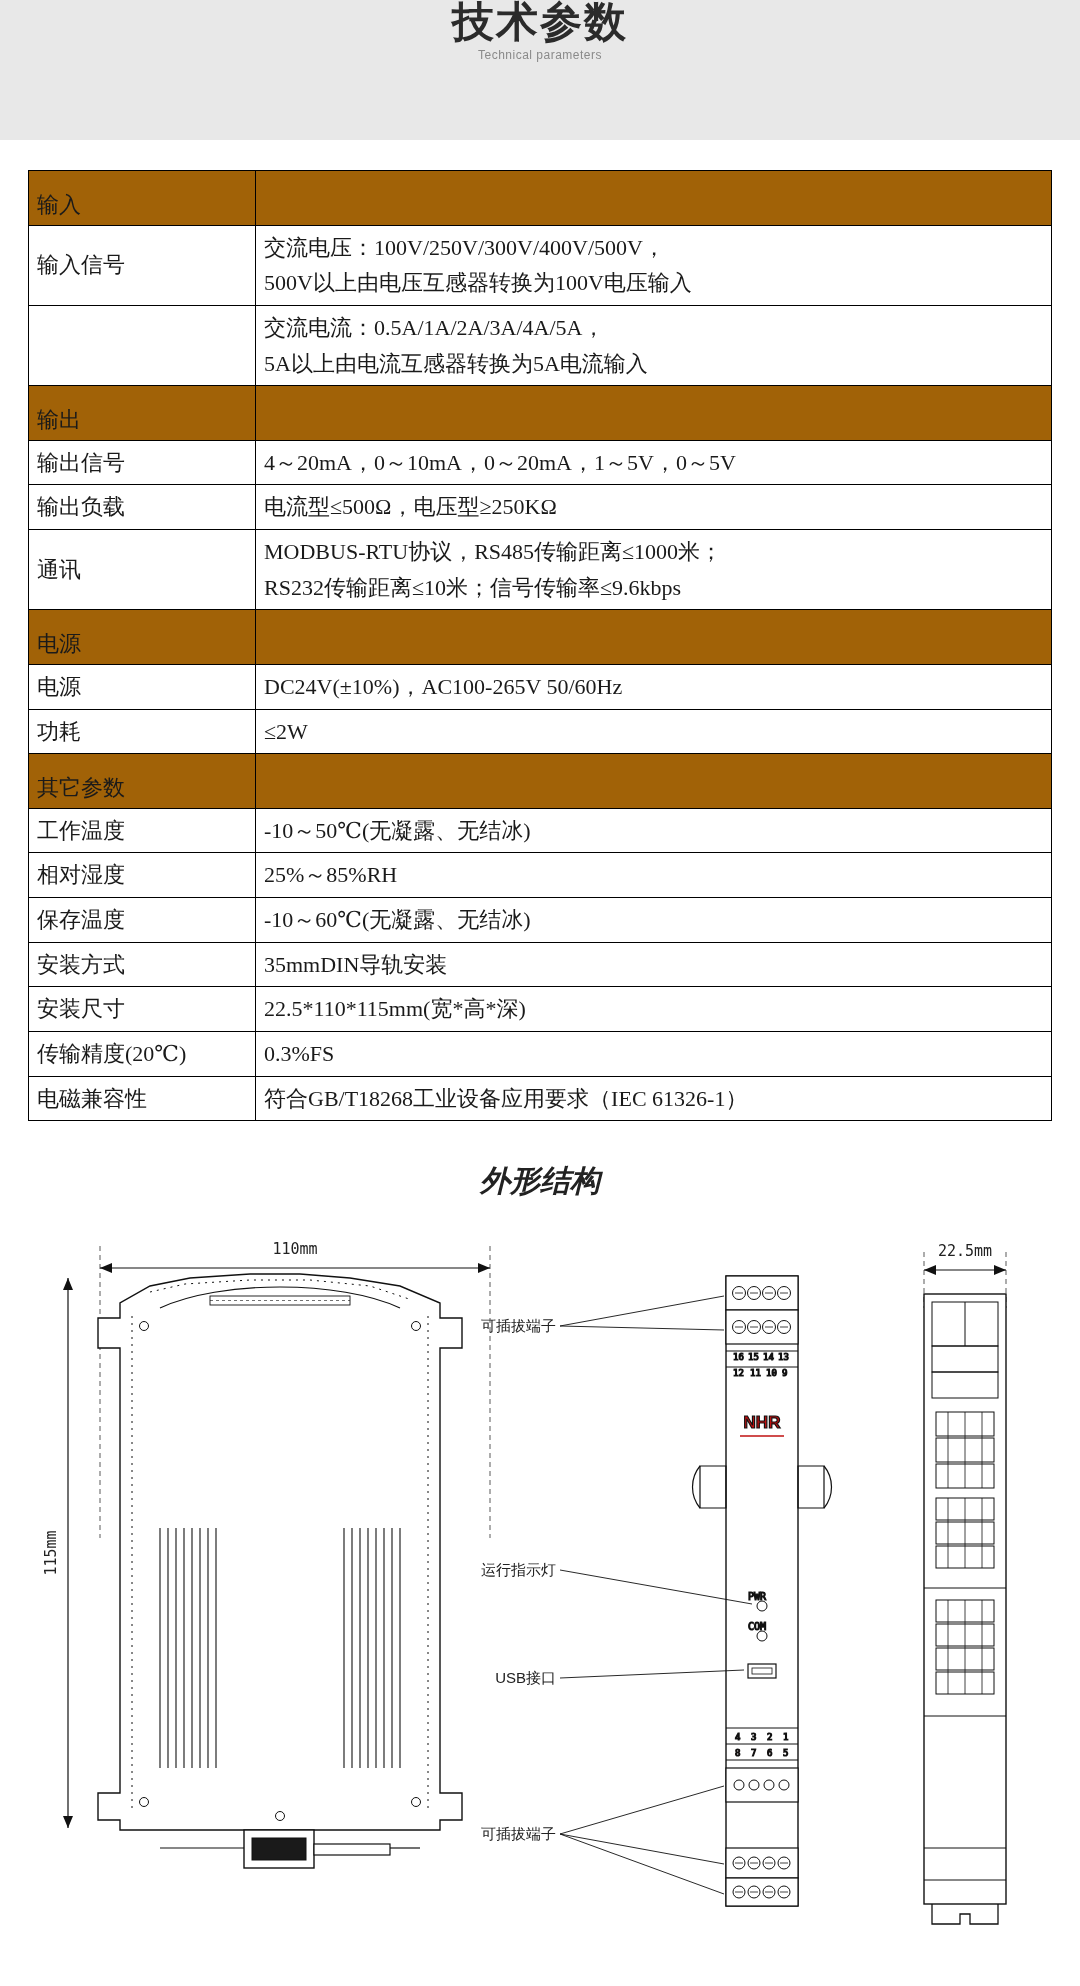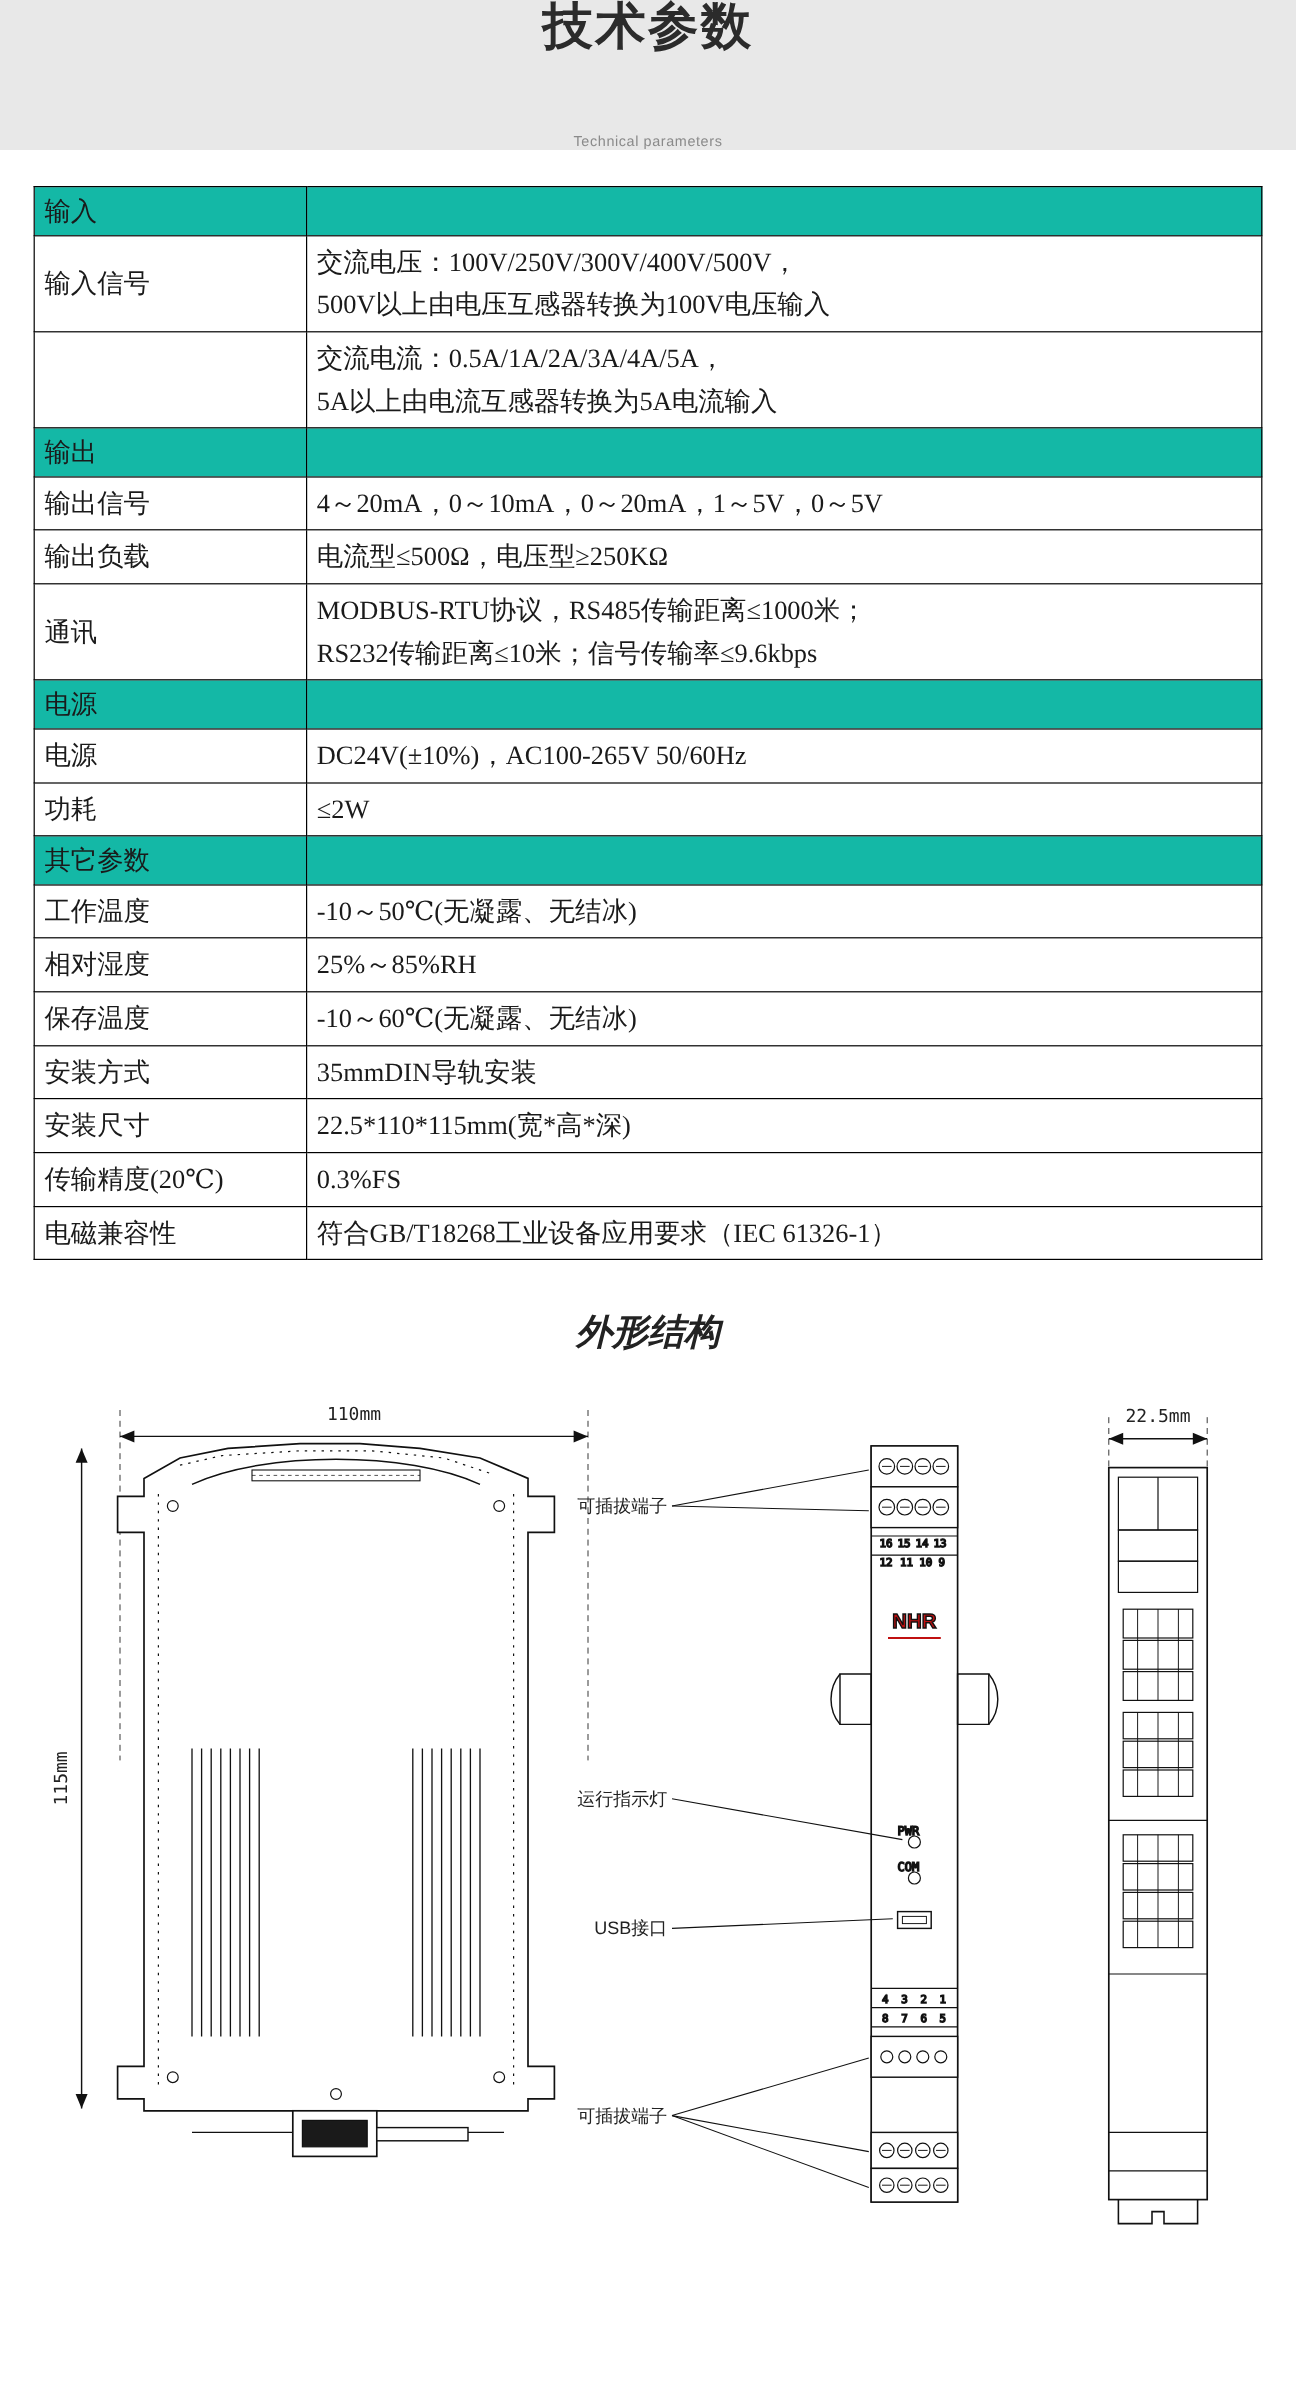--- a/index.html
+++ b/index.html
@@ -12,26 +12,26 @@
     height: 1986px;
     font-family: "Liberation Serif", "DejaVu Serif", serif;
     color: #1a1a1a;
     position: relative;
     overflow: hidden;
   }
 
   
   .header {
     width: 100%;
-    height: 125px;
+    height: 140px;
     background: #e8e8e8;
     display: flex;
     flex-direction: column;
     align-items: center;
-    justify-content: space-between;
+    justify-content: flex-start;
     box-sizing: border-box;
   }
   .header-title {
     font-family: "Liberation Sans", "DejaVu Sans", sans-serif;
     font-size: 42px;
     font-weight: bold;
     color: #2b2b2b;
     letter-spacing: 2px;
     line-height: 1.05;
   }
@@ -58,23 +58,23 @@
     font-size: 22px;
     line-height: 1.62;
     vertical-align: middle;
     word-break: break-word;
   }
   td.label {
     width: 210px;
     white-space: nowrap;
   }
   tr.section td {
-    background: #14b8a6;
+    background: #a16207;
     height: 34px;
-    padding-top: 2px;
+    padding-top: 16px;
     padding-bottom: 2px;
   }
   tr.section td.label {
     font-size: 22px;
   }
   .cellline { display: block; }
 
   
   .outline-title {
     text-align: center;

